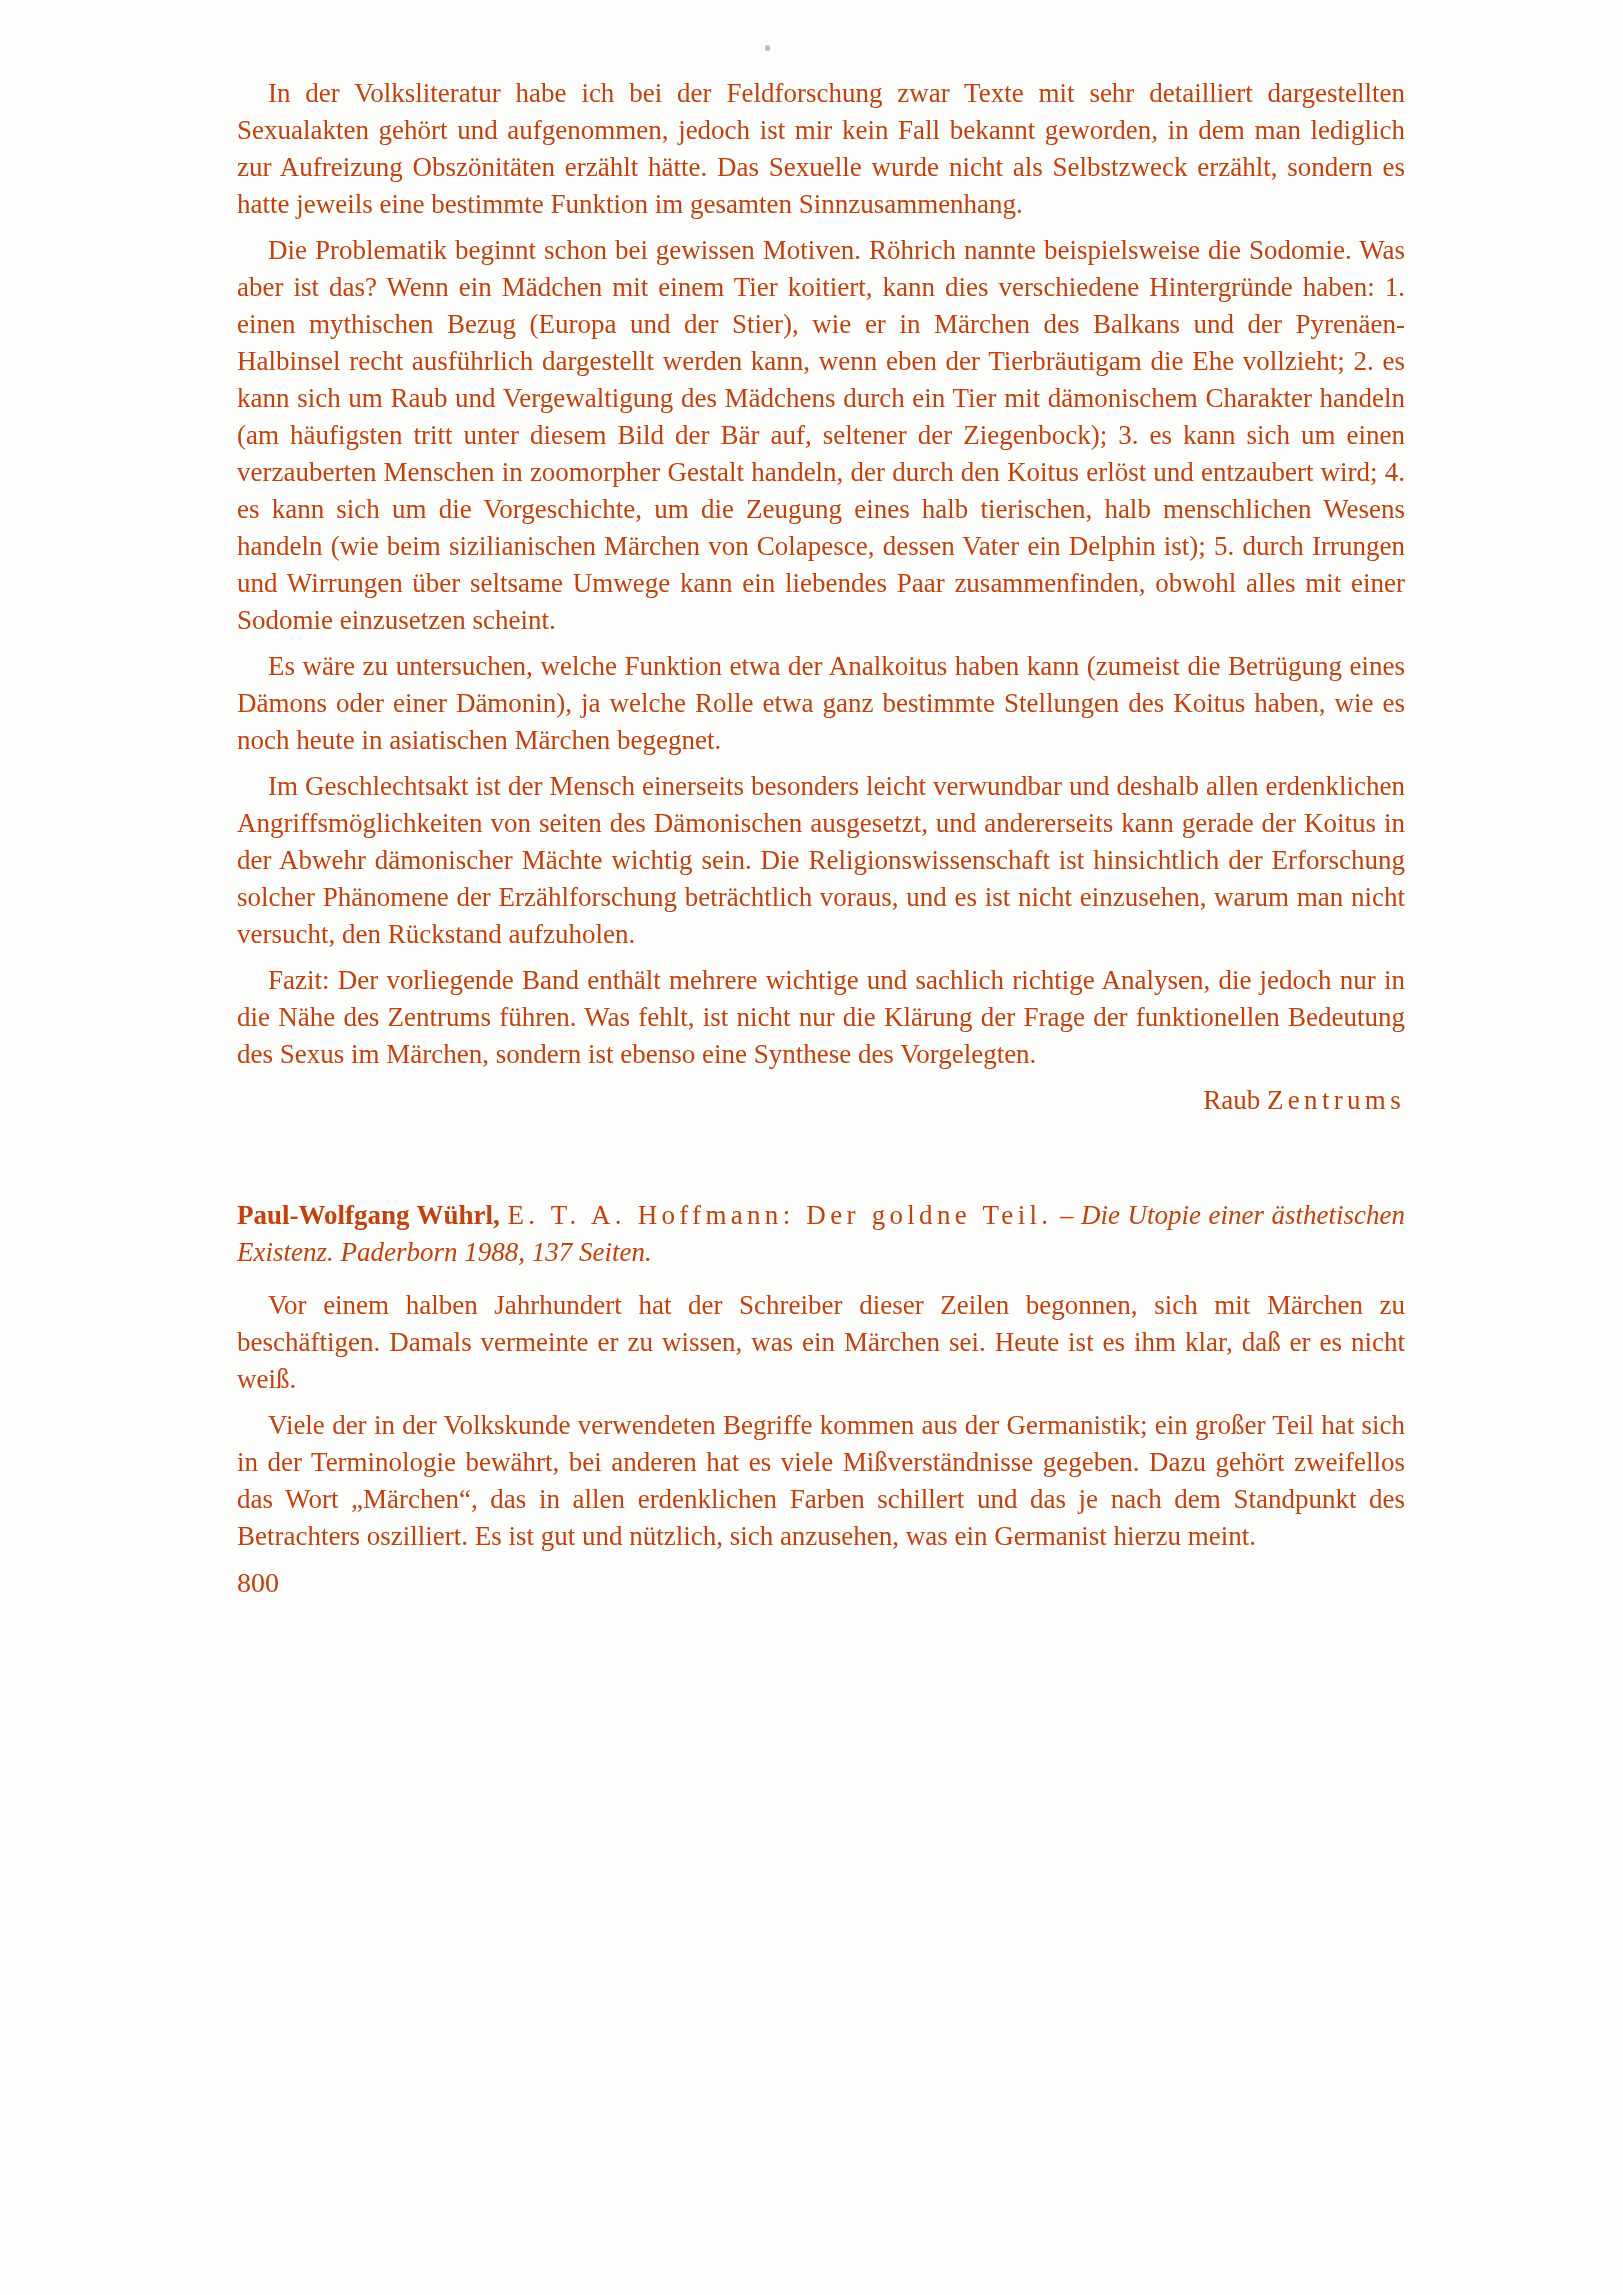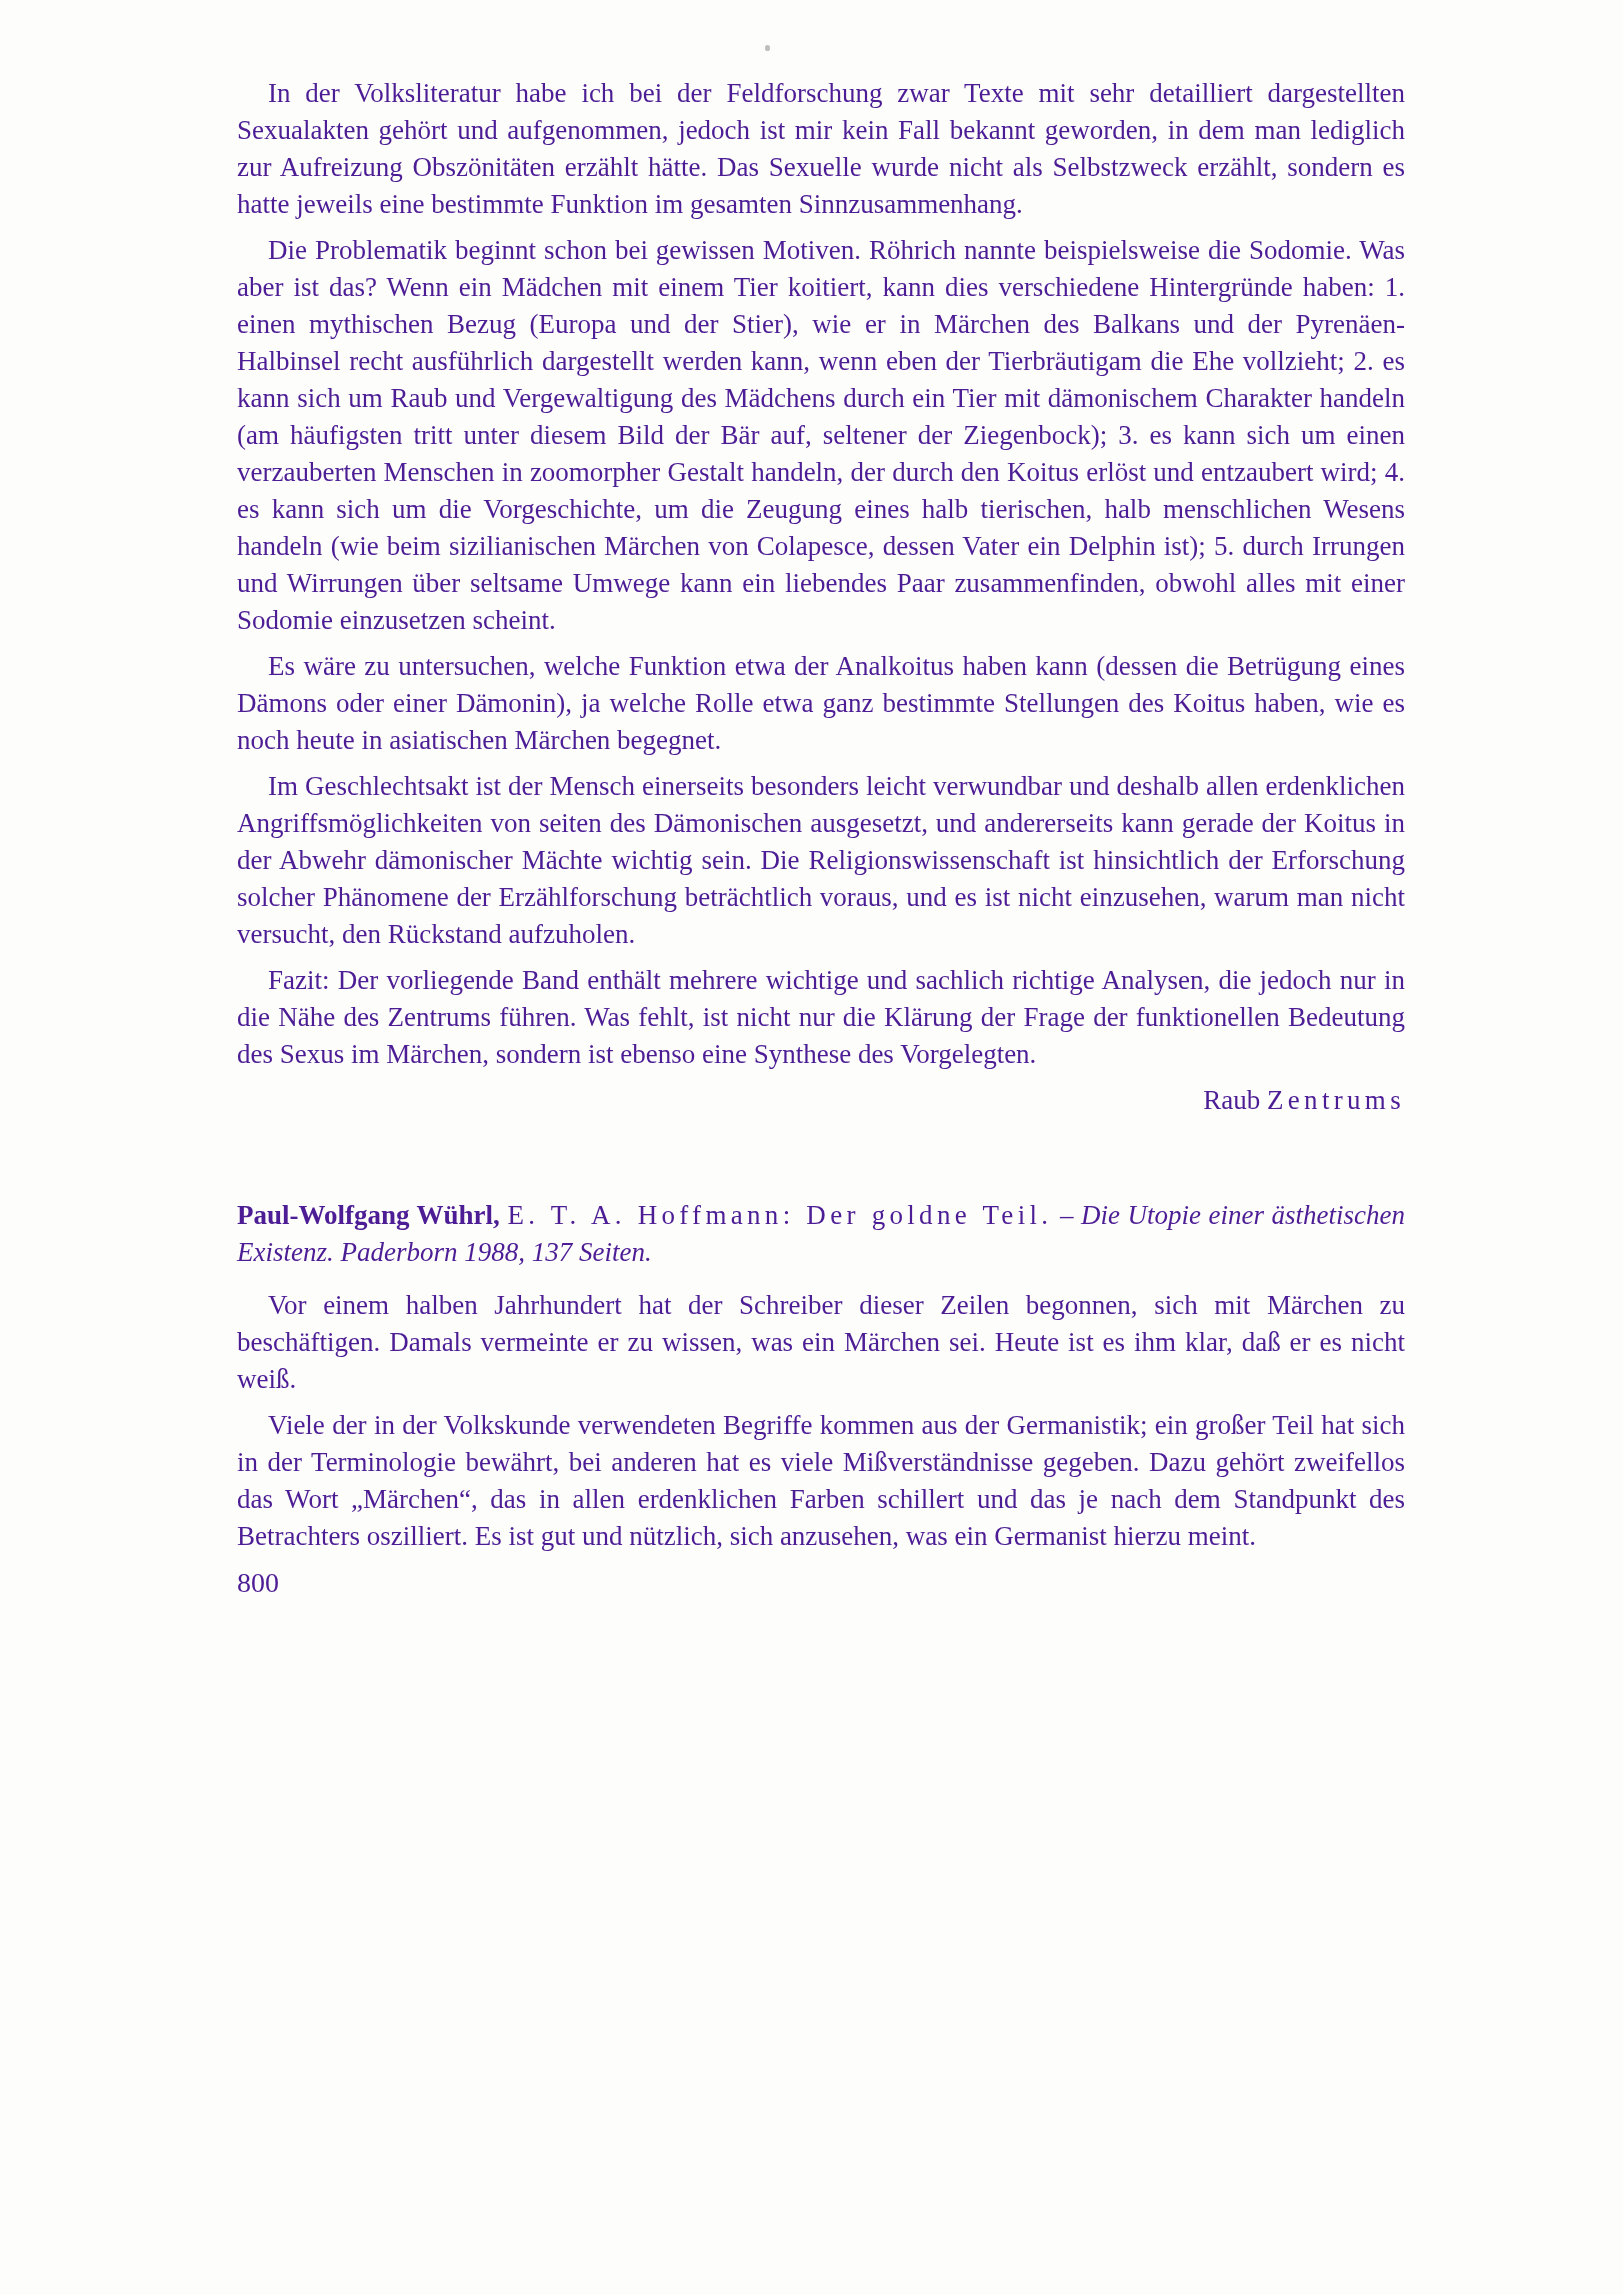--- a/index.html
+++ b/index.html
@@ -6,21 +6,21 @@
     margin: 0;
     padding: 0;
     background: #ffffff;
   }
   .page {
     position: relative;
     width: 1624px;
     height: 2295px;
     background: #fdfdfb;
     font-family: "Liberation Serif", "DejaVu Serif", serif;
-    color: #4c1d95;
+    color: #c2410c;
     overflow: hidden;
   }
   .scan-mark {
     position: absolute;
     left: 765px;
     top: 45px;
     width: 4.9px;
     height: 5.7px;
     background: #8a8a8a;
     opacity: 0.55;
@@ -68,21 +68,21 @@
 
 <div class="page">
 
   <div class="scan-mark"></div>
 
   <div class="content">
 
     <section>
       <p>In der Volksliteratur habe ich bei der Feldforschung zwar Texte mit sehr detailliert dargestellten Sexualakten gehört und aufgenommen, jedoch ist mir kein Fall bekannt geworden, in dem man lediglich zur Aufreizung Obszönitäten erzählt hätte. Das Sexuelle wurde nicht als Selbstzweck erzählt, sondern es hatte jeweils eine bestimmte Funktion im gesamten Sinnzusammenhang.</p>
       <p>Die Problematik beginnt schon bei gewissen Motiven. Röhrich nannte beispielsweise die Sodomie. Was aber ist das? Wenn ein Mädchen mit einem Tier koitiert, kann dies verschiedene Hintergründe haben: 1. einen mythischen Bezug (Europa und der Stier), wie er in Märchen des Balkans und der Pyrenäen-Halbinsel recht ausführlich dargestellt werden kann, wenn eben der Tierbräutigam die Ehe vollzieht; 2. es kann sich um Raub und Vergewaltigung des Mädchens durch ein Tier mit dämonischem Charakter handeln (am häufigsten tritt unter diesem Bild der Bär auf, seltener der Ziegenbock); 3. es kann sich um einen verzauberten Menschen in zoomorpher Gestalt handeln, der durch den Koitus erlöst und entzaubert wird; 4. es kann sich um die Vorgeschichte, um die Zeugung eines halb tierischen, halb menschlichen Wesens handeln (wie beim sizilianischen Märchen von Colapesce, dessen Vater ein Delphin ist); 5. durch Irrungen und Wirrungen über seltsame Umwege kann ein liebendes Paar zusammenfinden, obwohl alles mit einer Sodomie einzusetzen scheint.</p>
-      <p>Es wäre zu untersuchen, welche Funktion etwa der Analkoitus haben kann (dessen die Betrügung eines Dämons oder einer Dämonin), ja welche Rolle etwa ganz bestimmte Stellungen des Koitus haben, wie es noch heute in asiatischen Märchen begegnet.</p>
+      <p>Es wäre zu untersuchen, welche Funktion etwa der Analkoitus haben kann (zumeist die Betrügung eines Dämons oder einer Dämonin), ja welche Rolle etwa ganz bestimmte Stellungen des Koitus haben, wie es noch heute in asiatischen Märchen begegnet.</p>
       <p>Im Geschlechtsakt ist der Mensch einerseits besonders leicht verwundbar und deshalb allen erdenklichen Angriffsmöglichkeiten von seiten des Dämonischen ausgesetzt, und andererseits kann gerade der Koitus in der Abwehr dämonischer Mächte wichtig sein. Die Religionswissenschaft ist hinsichtlich der Erforschung solcher Phänomene der Erzählforschung beträchtlich voraus, und es ist nicht einzusehen, warum man nicht versucht, den Rückstand aufzuholen.</p>
       <p>Fazit: Der vorliegende Band enthält mehrere wichtige und sachlich richtige Analysen, die jedoch nur in die Nähe des Zentrums führen. Was fehlt, ist nicht nur die Klärung der Frage der funktionellen Bedeutung des Sexus im Märchen, sondern ist ebenso eine Synthese des Vorgelegten.</p>
       <p class="signature">
         <span>Raub</span>
         <span class="sperr">Zentrums</span>
       </p>
     </section>
 
     <section class="section-wuehrl">
       <p class="review-heading">

